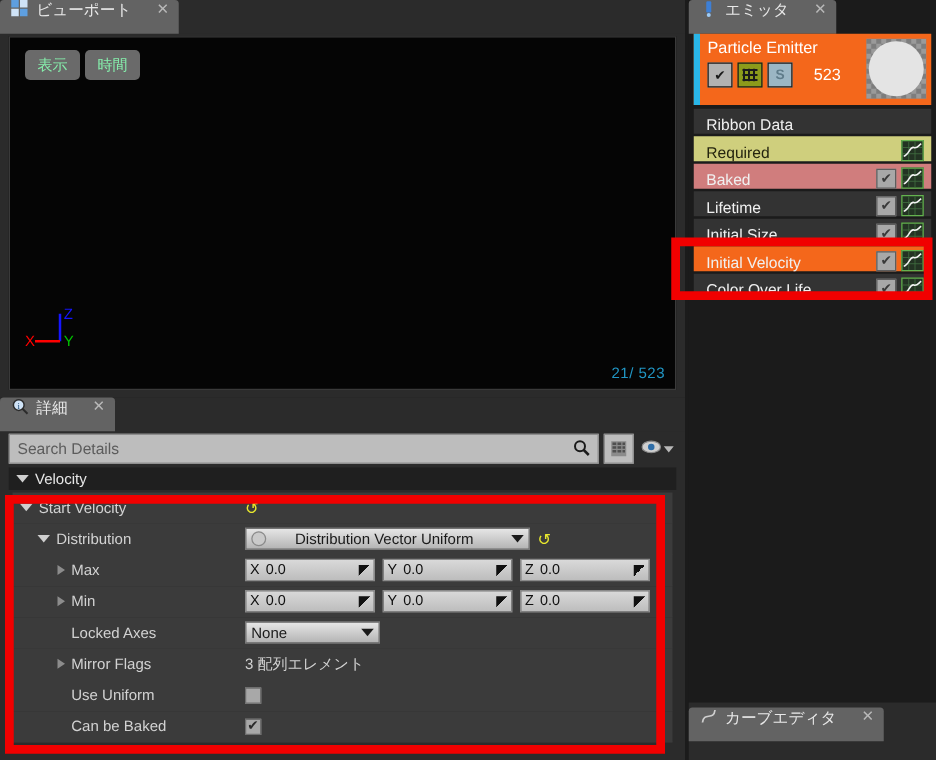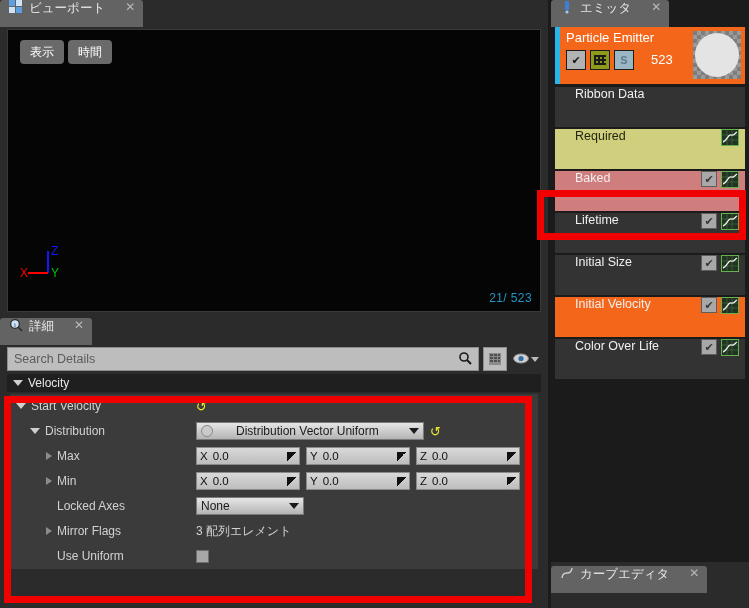--- a/index.html
+++ b/index.html
@@ -31,21 +31,21 @@
 
   
   #viewport-panel { position:absolute; left:0; top:0; width:548px; height:318px; background:#2b2b2b; }
   #viewport-canvas {
     position:absolute; left:7px; top:29px; width:534px; height:283px;
     background:#050505; border:1px solid #3a3a3a;
   }
   .vp-btn {
     position:absolute; top:10px; height:22px; padding:12px 10px;
     display:flex; align-items:center; justify-content:center;
-    background:#6a6a6a; color:#ffffff; font-size:12px; border-radius:4px;
+    background:#6a6a6a; color:#86efac; font-size:12px; border-radius:4px;
   }
   #vp-btn-display { left:12px; }
   #vp-btn-time { left:60px; }
 
   #vp-counter {
     position:absolute; right:8px; bottom:6px;
     color:#2196c4; font-size:12px; letter-spacing:.4px;
   }
   #vp-gizmo { position:absolute; left:10px; bottom:22px; width:50px; height:46px; }
 
@@ -132,22 +132,22 @@
   #emitter-count { position:absolute; left:96px; top:25px; font-size:13px; color:#fff; }
   #emitter-thumb {
     position:absolute; right:4px; top:4px; width:48px; height:48px;
     background:repeating-conic-gradient(#9a9a9a 0% 25%, #7d7d7d 0% 50%) 0 0/8px 8px;
     display:flex;align-items:center;justify-content:center;
   }
   #emitter-thumb .ball { width:44px;height:44px;border-radius:50%;background:#e4e4e4; }
 
   #module-list { position:absolute; left:4px; top:87px; width:190px; }
   .mod-row {
-    height:40px; margin-bottom:2px; display:flex; align-items:flex-start;
-    padding-left:20px; font-size:12.5px; color:#f0f0f0;
+    height:20px; margin-bottom:2px; display:flex; align-items:flex-end;
+    padding-left:10px; font-size:12.5px; color:#f0f0f0;
   }
   .mod-row .mname { flex:1; }
   .mod-row .mcb {
     width:16px;height:16px;background:#a8a8a8;border:1px solid #5d5d5d;
     display:flex;align-items:center;justify-content:center; margin-right:4px;
   }
   .mod-row .mcb::after { content:"✔"; font-size:11px; color:#3a3a3a; line-height:1; }
   .mod-row .mgraph {
     width:18px;height:17px;background:#233323;border:1px solid #64b24f; margin-right:6px;
     position:relative; overflow:hidden;
@@ -351,20 +351,29 @@
         </div>
         <div class="prop-row">
           <div class="prop-label ind2">
             <span style="width: 6px;"></span>
             <span>Use Uniform</span>
           </div>
           <div class="prop-value">
             <div class="checkbox"></div>
           </div>
         </div>
+        <div class="prop-row">
+          <div class="prop-label ind2">
+            <span style="width: 6px;"></span>
+            <span>Can be Baked</span>
+          </div>
+          <div class="prop-value">
+            <div class="checkbox on"></div>
+          </div>
+        </div>
       </div>
   </div>
 
   <div id="emitter-panel">
     <div class="tabstrip" style="left:0;top:0;width:198px;background:#1b1b1b;">
       <div class="tab">
         <span class="tab-ico">
           <svg width="14" height="14" viewBox="0 0 14 14">
             <rect x="5" y="1" width="4" height="9" rx="1" fill="#3d7fd6"></rect>
             <circle cx="7" cy="12" r="1.6" fill="#9ecbf5"></circle>

